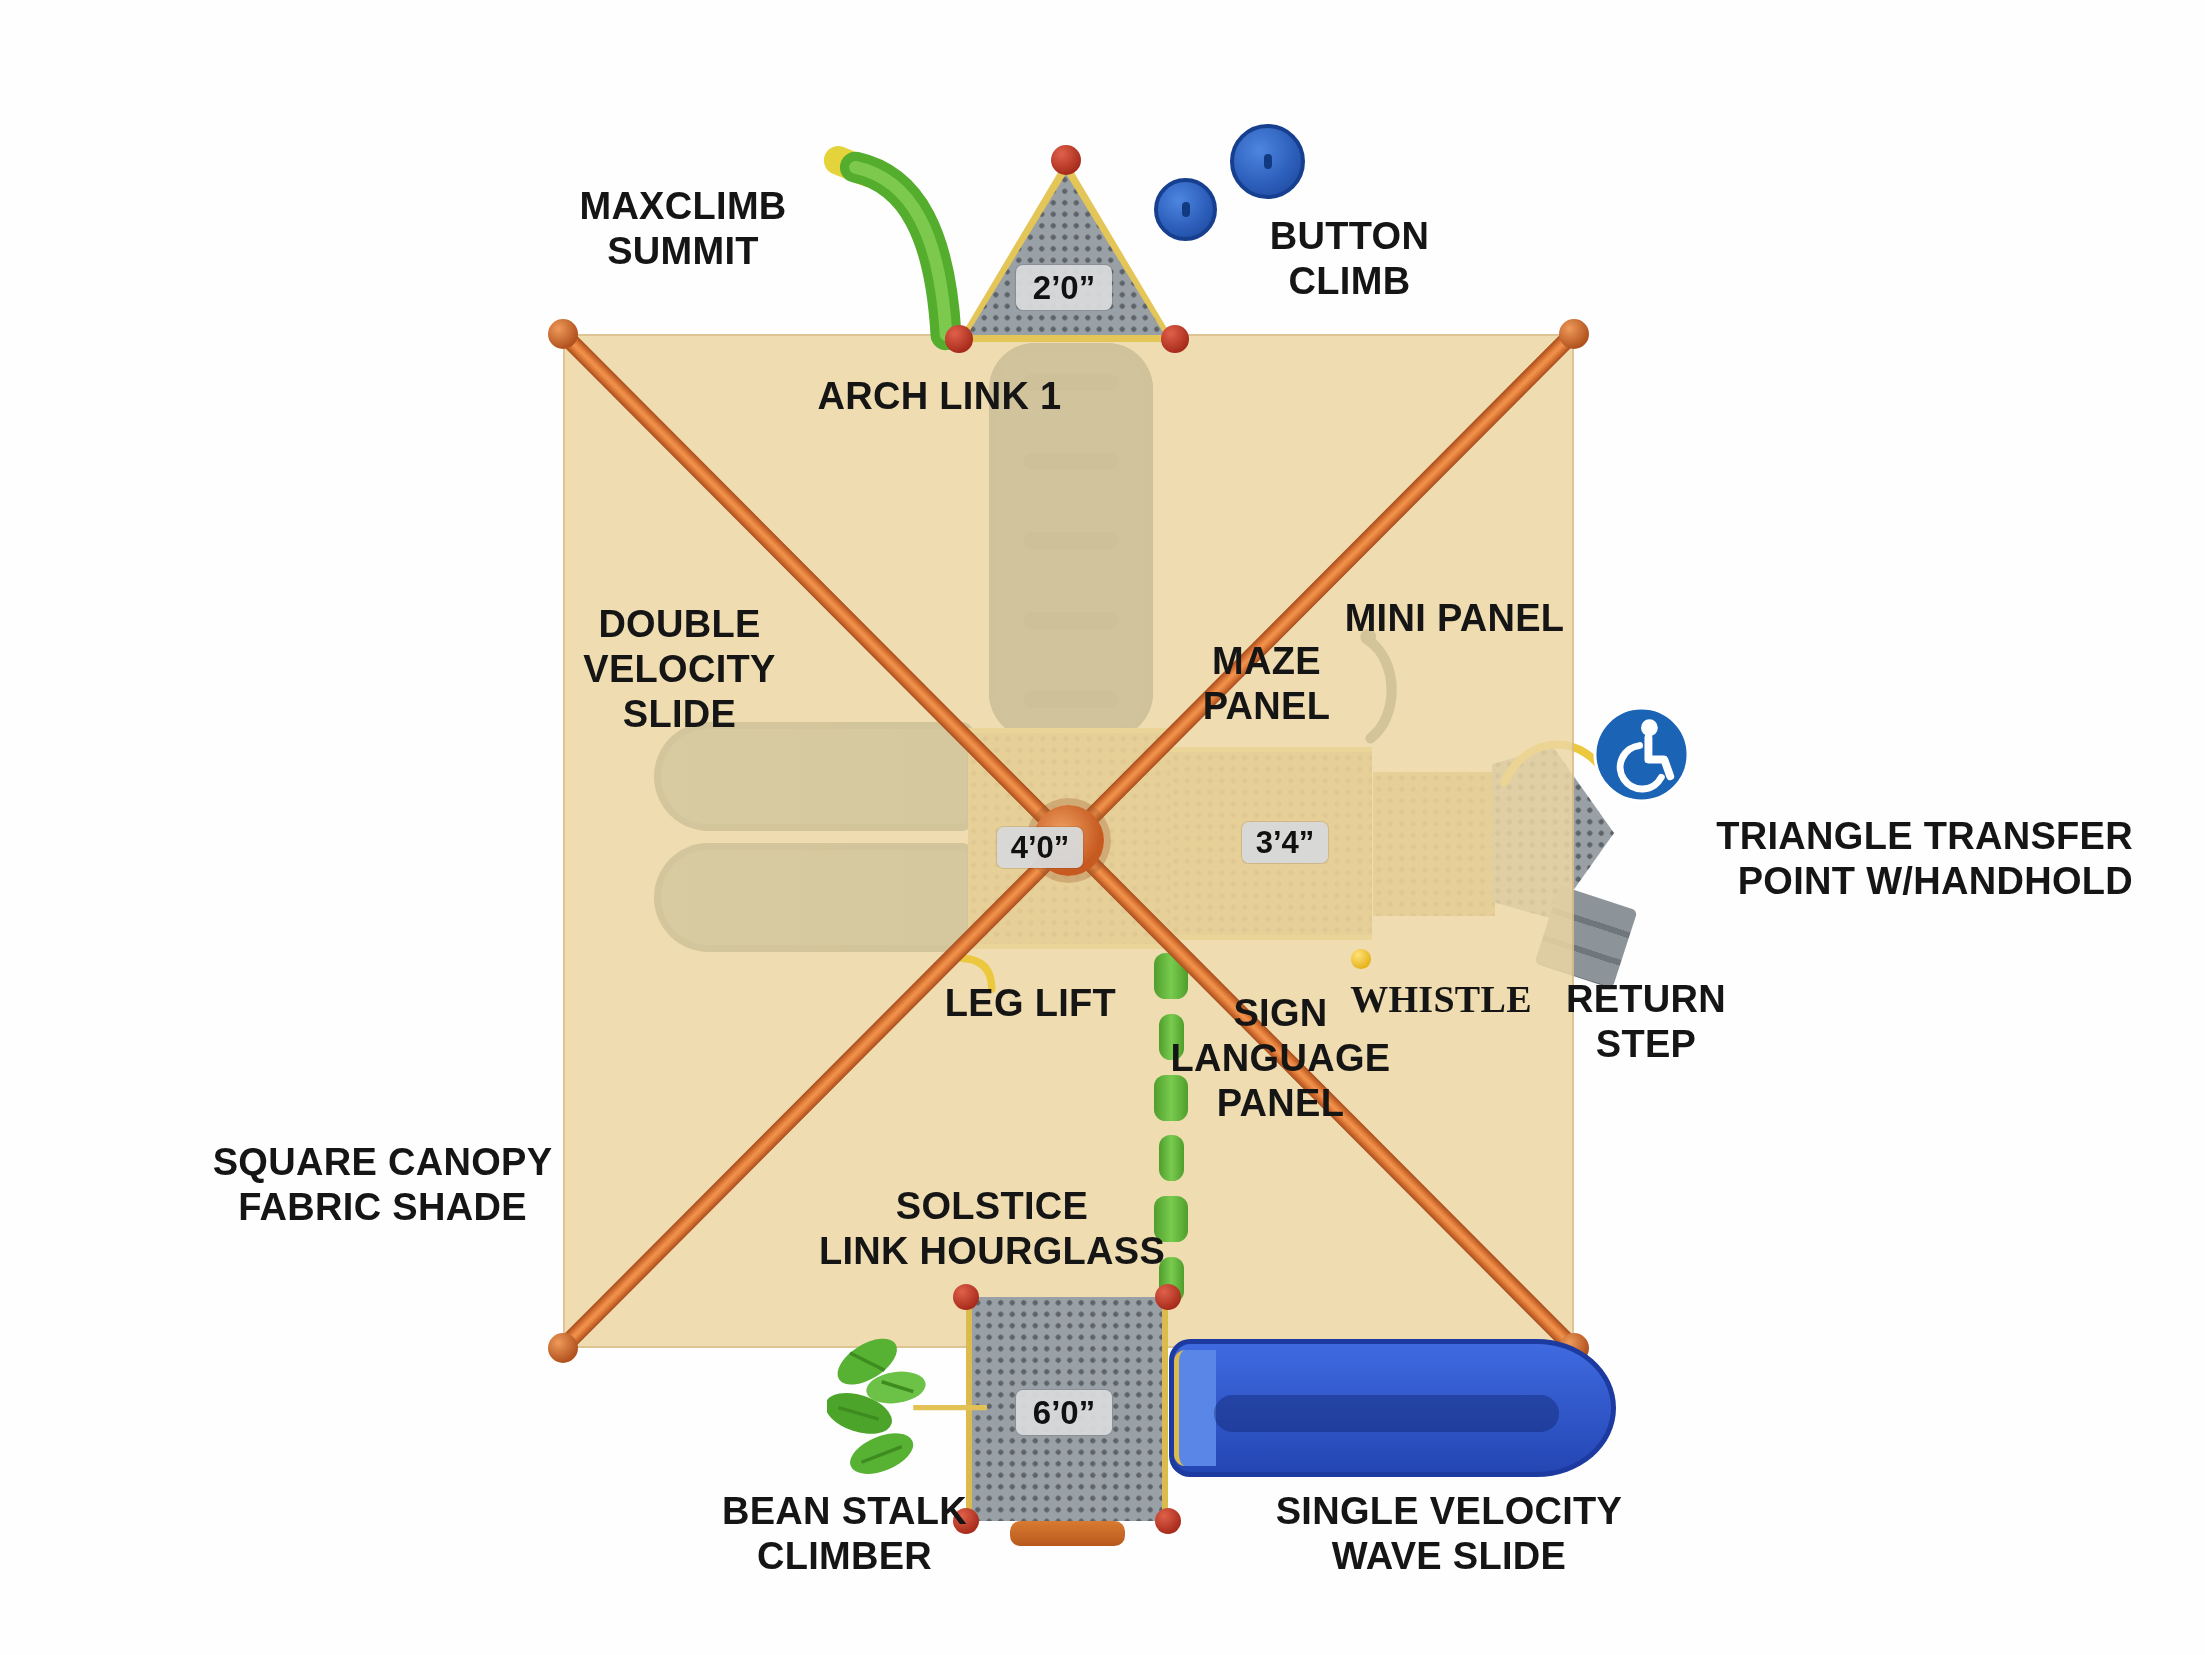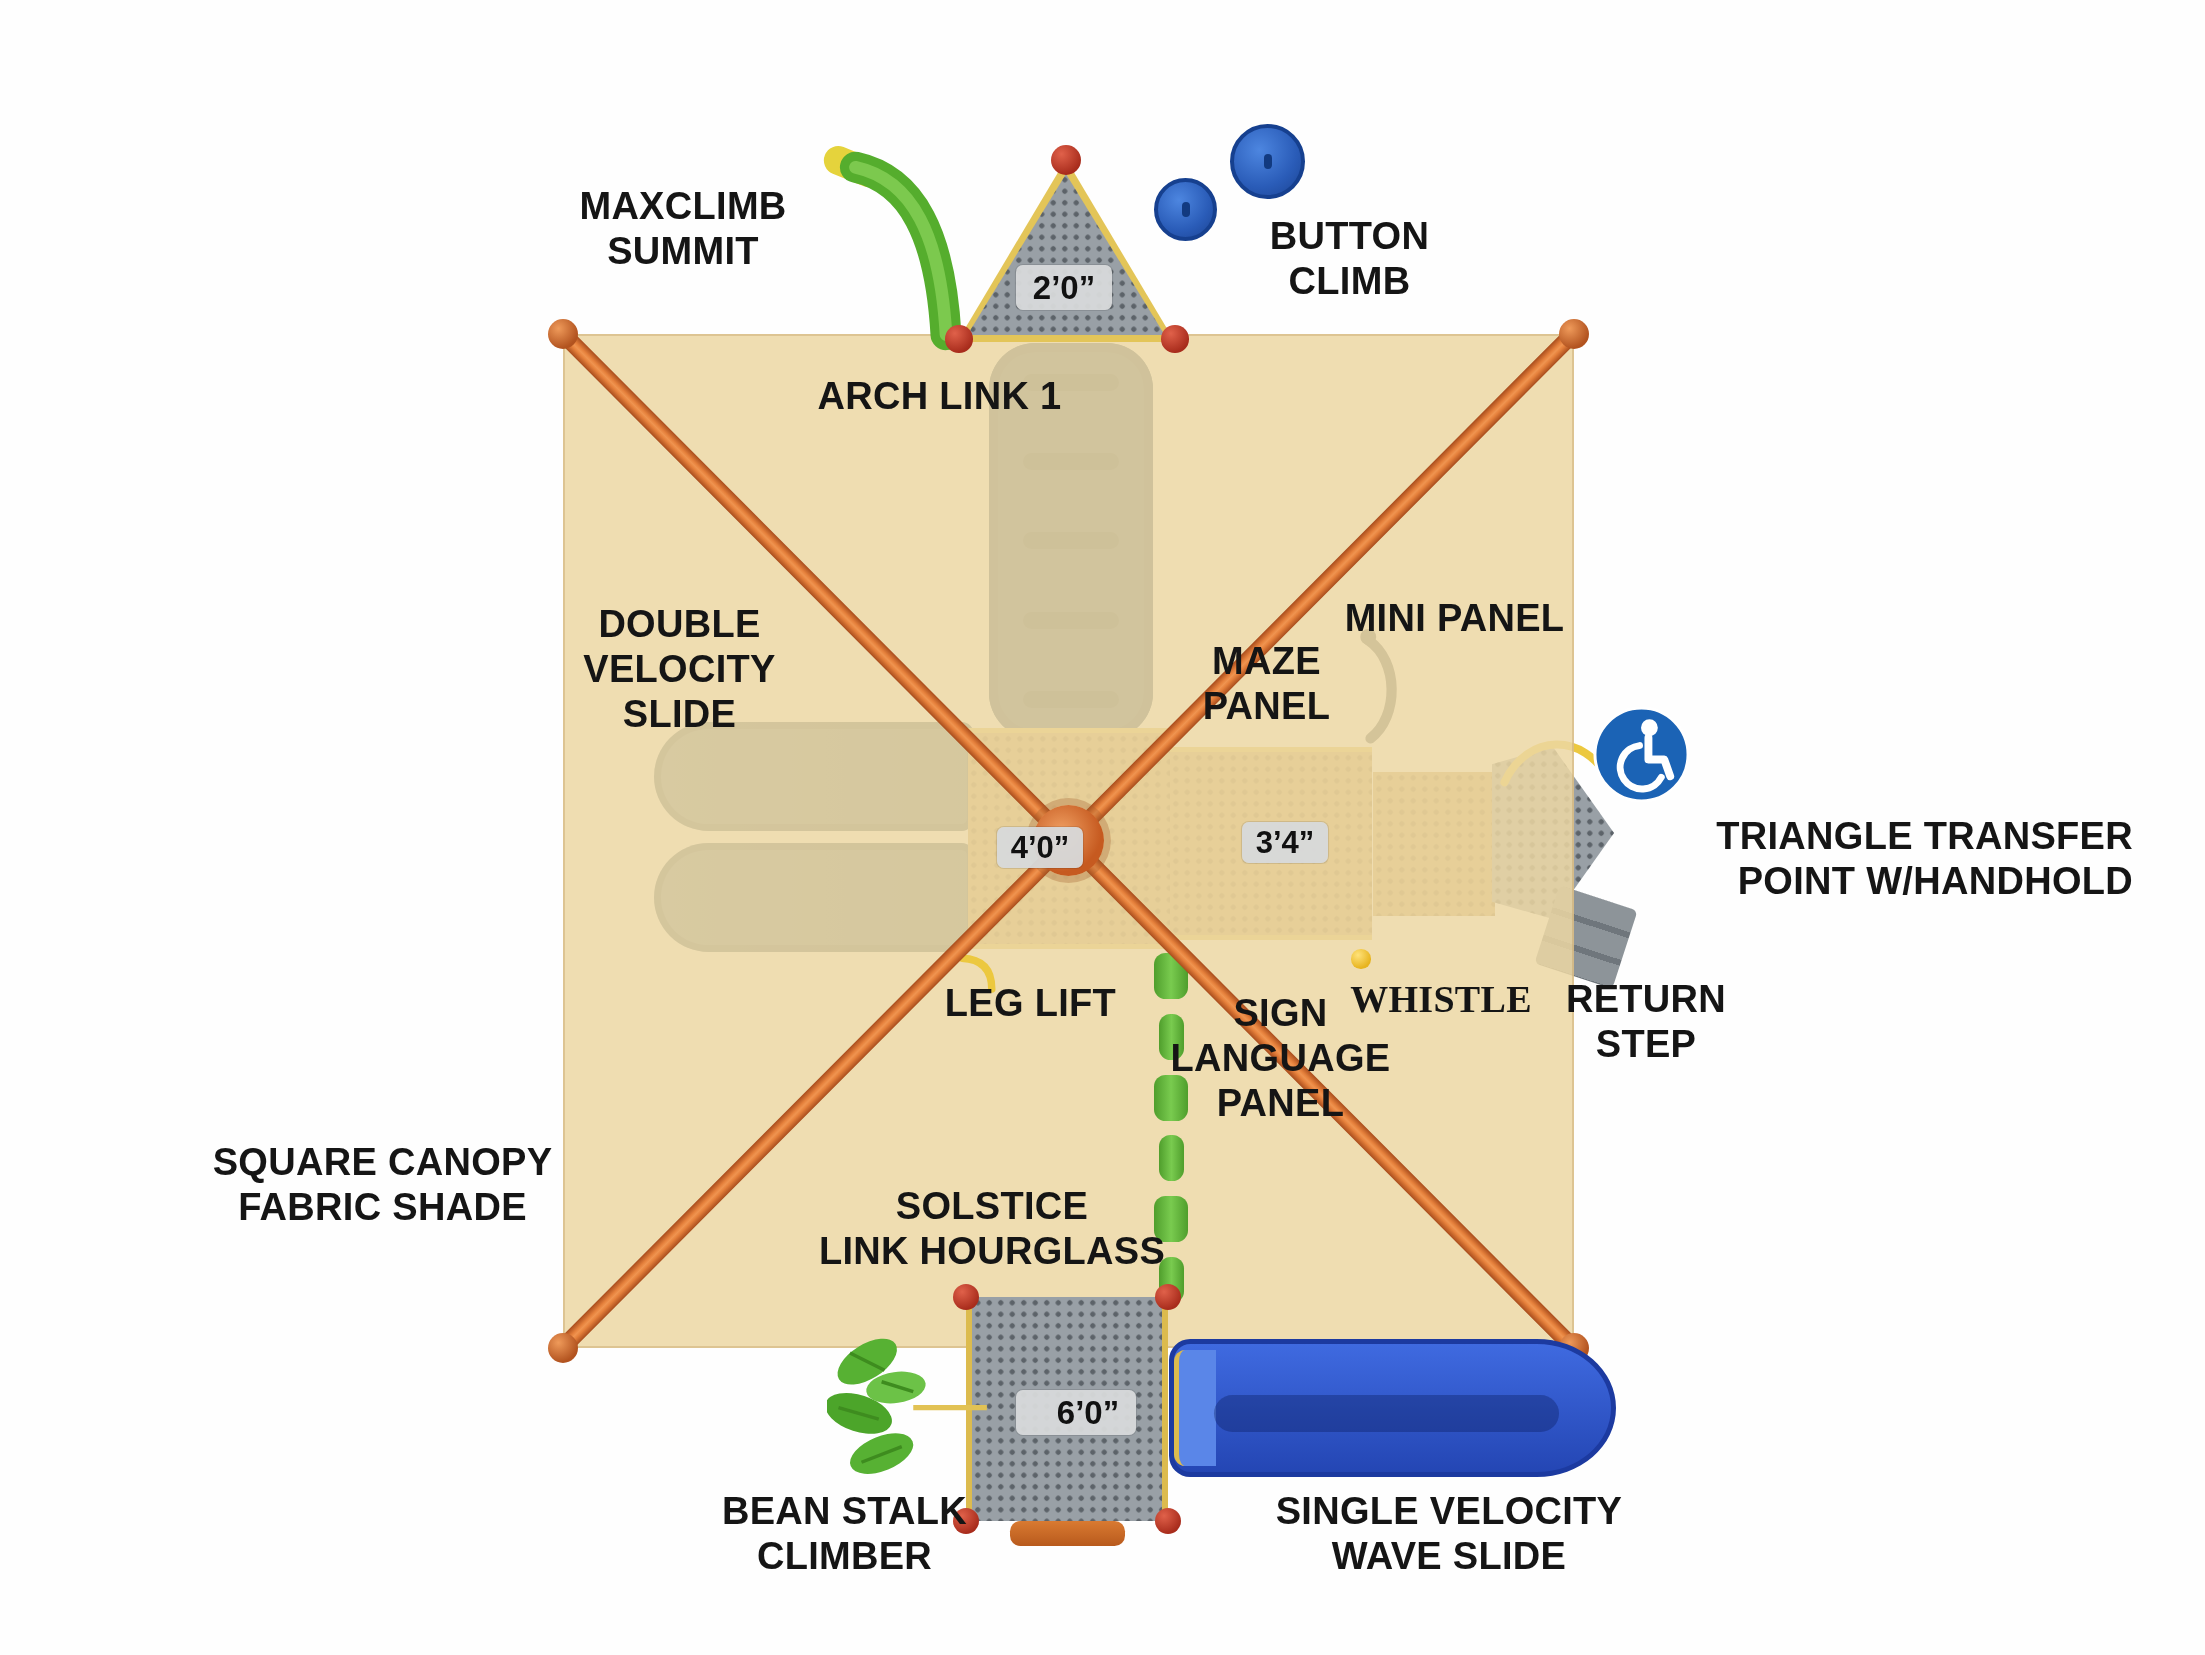--- a/index.html
+++ b/index.html
@@ -114,21 +114,21 @@
 
   .access-icon{left:1592px;top:705px;width:99px;height:99px;z-index:7;}
 
   
   .chip{background:rgba(215,217,218,.95);border-radius:6.9px;color:#111;font-weight:bold;
     display:flex;align-items:center;justify-content:center;z-index:7;
     box-shadow:0 0 0 1.1px rgba(0,0,0,.10);font-size:33px;}
   .chip-2ft{left:1016px;top:265px;width:96px;height:45px;}
   .chip-4ft{left:997px;top:821px;width:86px;height:41px;font-size:31px;margin-top:6px;}
   .chip-3ft{left:1230px;top:822px;width:86px;height:41px;font-size:31px;margin-left:12px;}
-  .chip-6ft{left:1016px;top:1390px;width:96px;height:45px;padding-left:24px;}
+  .chip-6ft{left:1016px;top:1390px;width:96px;height:45px;}
 
   .label{z-index:8;color:#151515;font-weight:bold;font-size:38px;line-height:1.18;
     text-align:center;white-space:pre-line;letter-spacing:0.3px;}
   .lab-maxclimb{left:505px;top:184px;width:356px;}
   .lab-button{left:1206px;top:214px;width:287px;}
   .lab-arch{left:767px;top:374px;width:345px;}
   .lab-double{left:507px;top:602px;width:345px;}
   .lab-mini{left:1311px;top:596px;width:287px;}
   .lab-maze{left:1123px;top:639px;width:287px;}
   .lab-transfer{left:1697px;top:814px;width:436px;text-align:right;}

